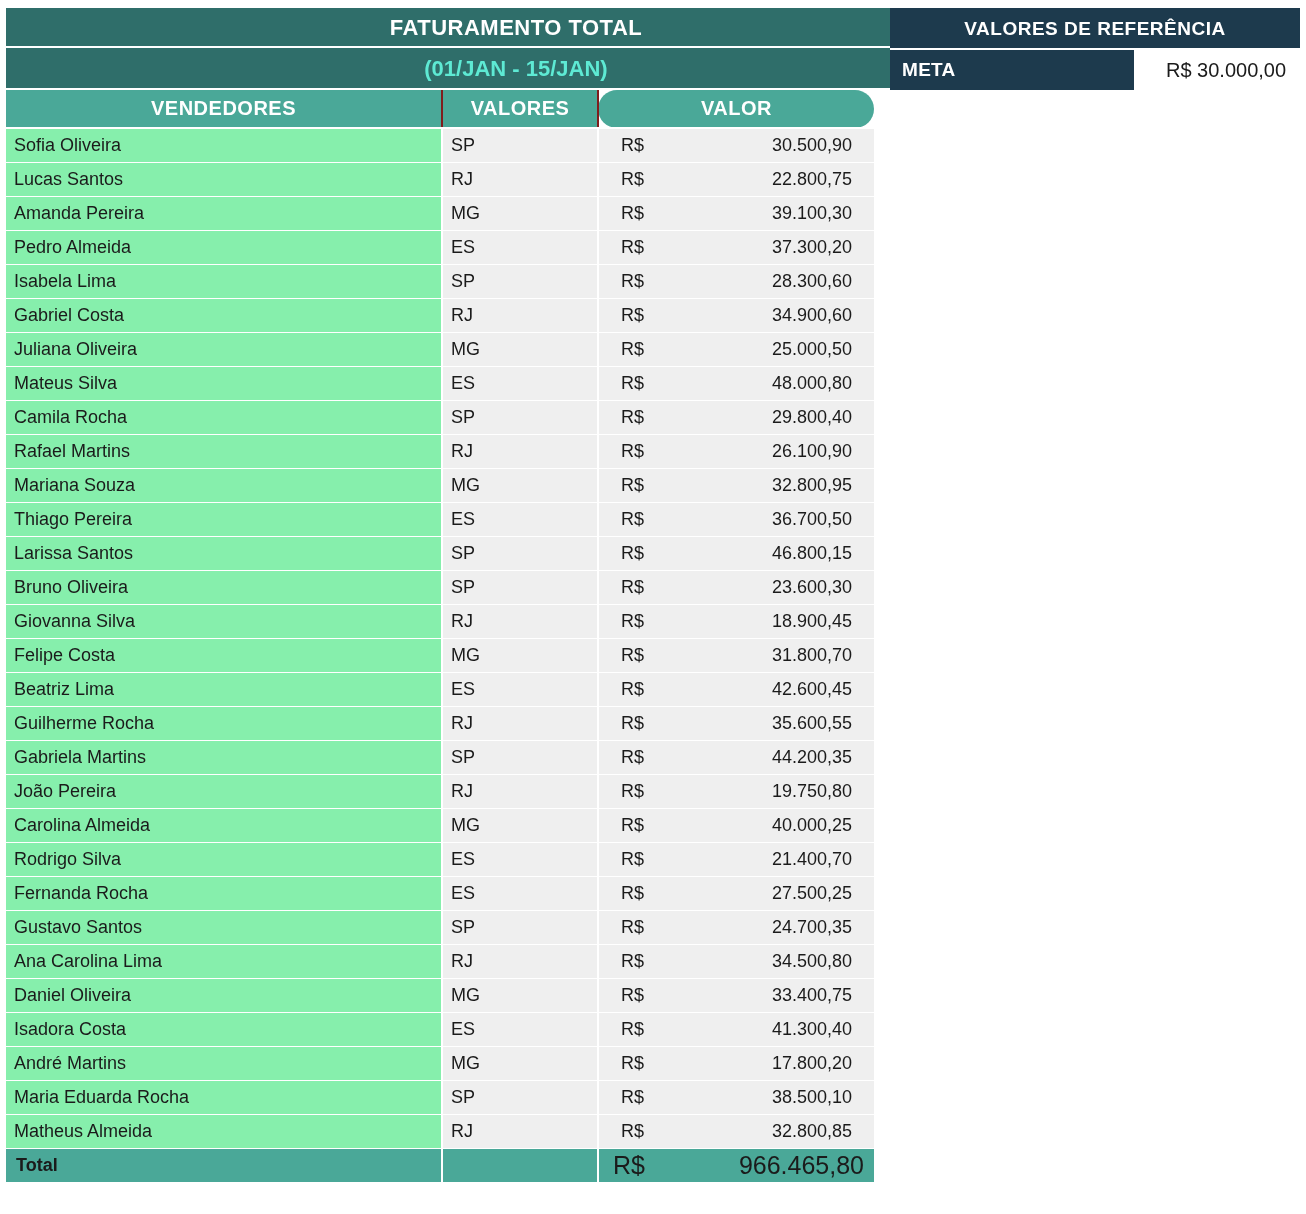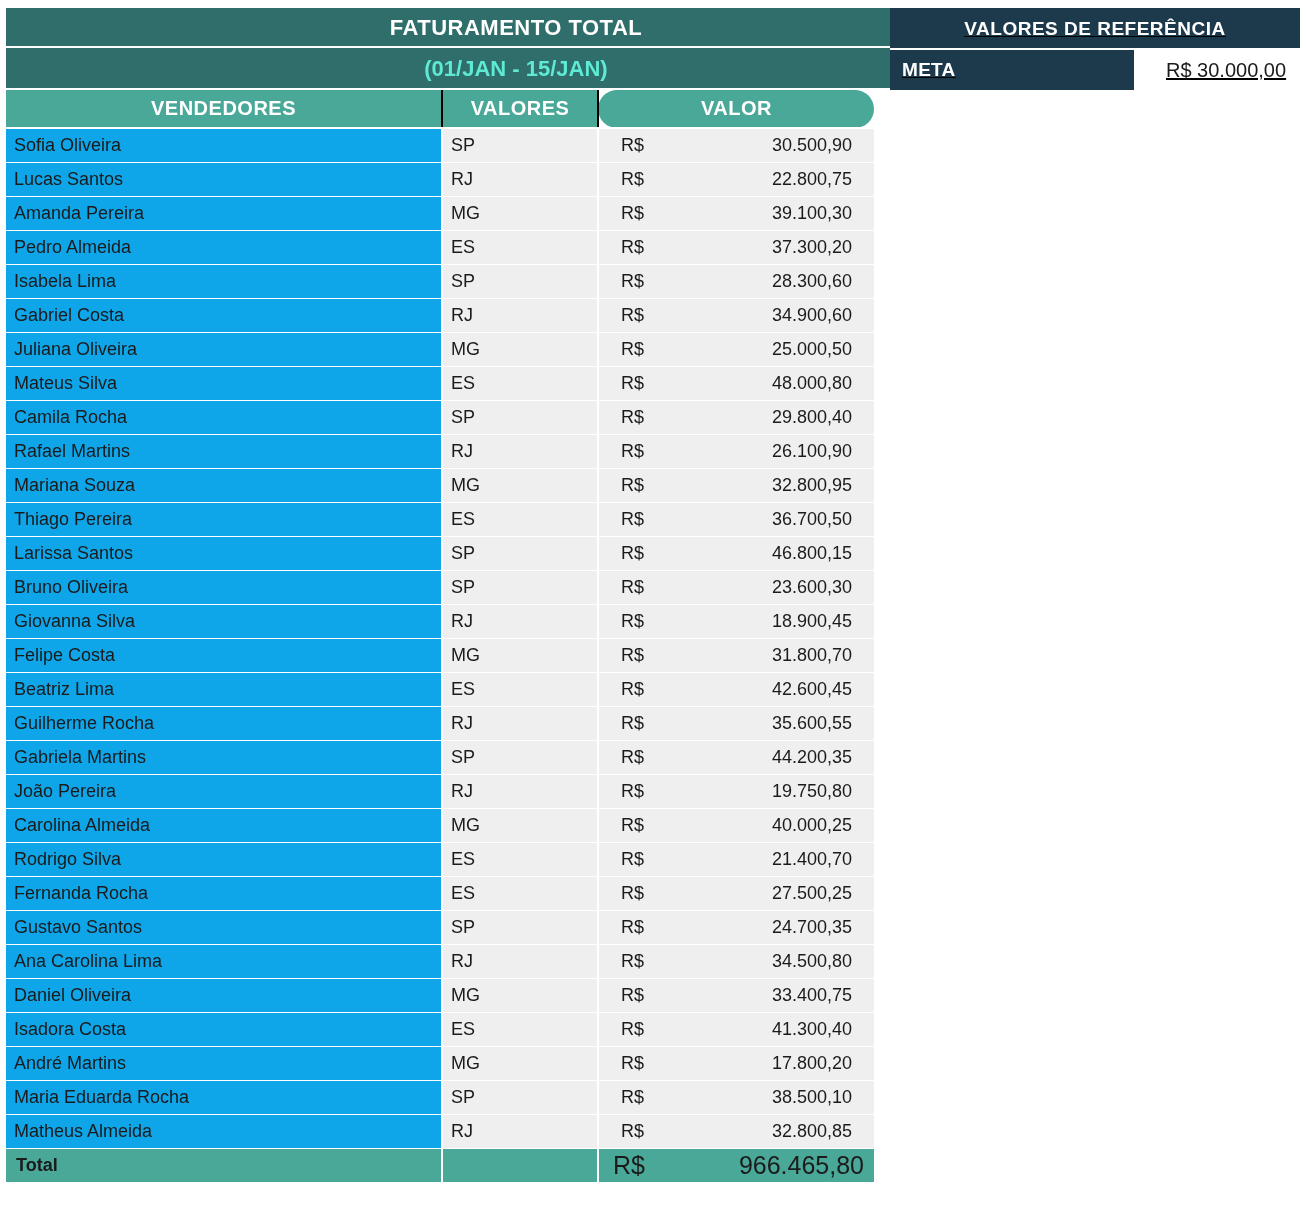--- a/index.html
+++ b/index.html
@@ -52,42 +52,42 @@
     table-layout: fixed;
   }
   table.data th {
     background: #4aa898;
     color: #ffffff;
     font-size: 20px;
     font-weight: bold;
     letter-spacing: 0.5px;
     height: 38px;
     text-align: center;
-    border-right: 2px solid #000000;
+    border-right: 2px solid #7f1d1d;
     border-bottom: 2px solid #ffffff;
   }
   table.data th:last-child { border-right: none; border-radius: 19px; }
 
   table.data td {
     height: 34px;
     font-size: 18px;
     color: #1b1b1b;
     border-right: 2px solid #ffffff;
     border-bottom: 1px solid #ffffff;
     padding: 0 8px;
     white-space: nowrap;
     overflow: hidden;
   }
   table.data td:last-child { border-right: none; }
 
   .col-vend { width: 436px; }
   .col-fil  { width: 156px; }
   .col-val  { width: 276px; }
 
-  .cell-vend { background: #0ea5e9; text-align: left; }
+  .cell-vend { background: #86efac; text-align: left; }
   .cell-fil  { background: #efefef; text-align: left; }
   .cell-val  { background: #efefef; padding: 0; }
 
   .val-wrap {
     display: flex;
     justify-content: space-between;
     align-items: center;
     padding: 0 14px 0 14px;
     height: 100%;
     font-size: 18px;
@@ -108,21 +108,20 @@
   .total-row td.total-blank { }
   .total-row td.total-val { padding: 0; }
   .total-row .val-wrap { font-size: 25px; font-weight: bold; padding: 0 10px 0 14px; }
 
   
   .refbox {
     position: absolute;
     left: 890px;
     top: 8px;
     width: 410px;
-    text-decoration: underline;
   }
   .ref-title {
     background: #1d3a4d;
     color: #ffffff;
     font-size: 19px;
     font-weight: bold;
     letter-spacing: 0.5px;
     text-align: center;
     height: 42px;
     line-height: 42px;

